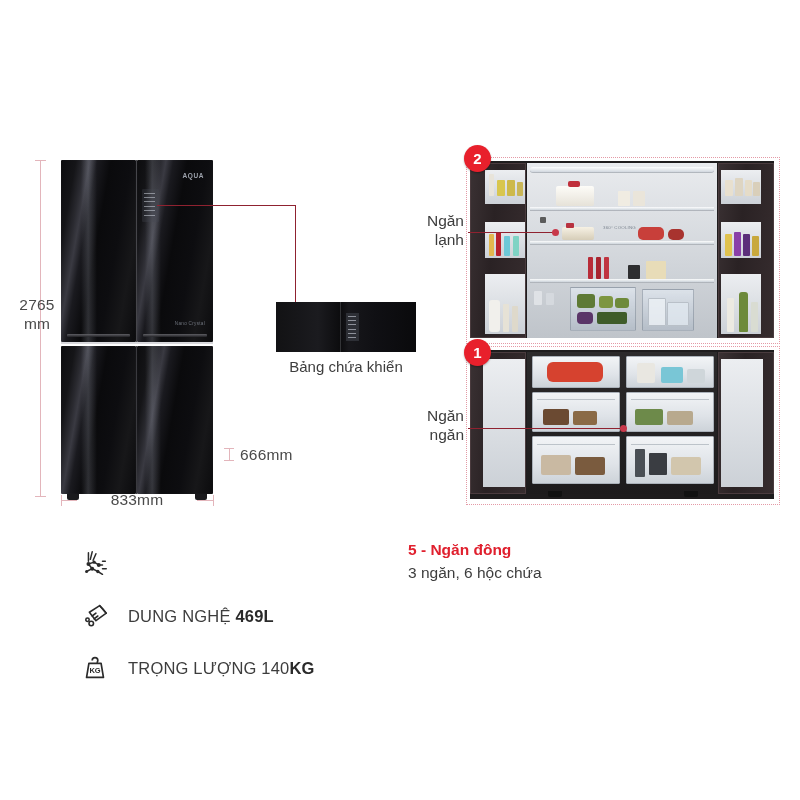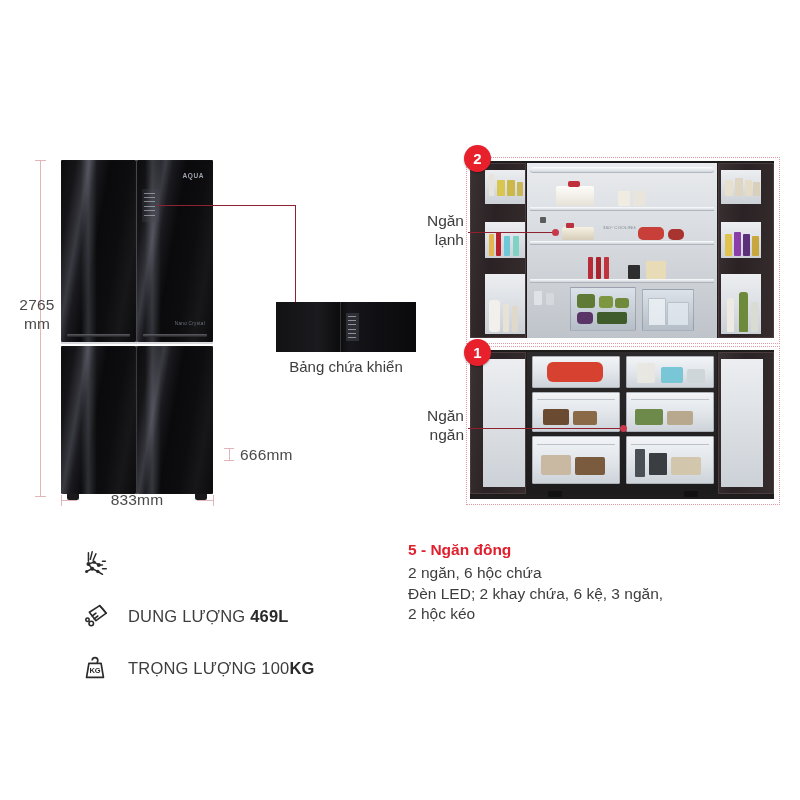--- a/index.html
+++ b/index.html
@@ -566,41 +566,40 @@
       <div class="spec-icon">
         <svg width="30" height="30" viewBox="0 0 32 32" fill="none" stroke="#2b2b2b" stroke-width="1.7" stroke-linejoin="round" stroke-linecap="round">
           <path d="M10 12 L21 5 L28 13 L17 21 Z"></path>
           <path d="M21 5 L24 8 L28 13"></path>
           <path d="M13 16 L17 13 M15 19 L19 16"></path>
           <circle cx="8" cy="20" r="1.8"></circle>
           <circle cx="12" cy="24" r="2.4"></circle>
         </svg>
       </div>
       <div class="spec-text">
-        <span>DUNG LƯỢNG </span><b>469L</b>
+        <span>DUNG NGHỆ </span><b>469L</b>
       </div>
     </div>
 
     <div class="spec-row">
       <div class="spec-icon">
         <svg width="30" height="30" viewBox="0 0 32 32" fill="none" stroke="#2b2b2b" stroke-width="1.8" stroke-linejoin="round">
           <path d="M13 8 a3 3 0 0 1 6 0 a3 3 0 0 1 -1.2 2.4"></path>
           <path d="M9.5 11 L22.5 11 L25 26 L7 26 Z" stroke-linecap="round"></path>
           <text x="16" y="21.5" font-size="8" font-weight="bold" fill="#2b2b2b" stroke="none" text-anchor="middle" font-family="Liberation Sans, sans-serif">KG</text>
         </svg>
       </div>
       <div class="spec-text">
-        <span>TRỌNG LƯỢNG 100</span><b>KG</b>
+        <span>TRỌNG LƯỢNG 140</span><b>KG</b>
       </div>
     </div>
   </div>
 
   <div class="legend">
     <div>
       <div class="legend-title">5 - Ngăn đông</div>
-      <div class="legend-desc">2 ngăn, 6 hộc chứa</div>
+      <div class="legend-desc">3 ngăn, 6 hộc chứa</div>
     </div>
     <div>
-      <div class="legend-desc">Đèn LED; 2 khay chứa, 6 kệ, 3 ngăn,<br>2 hộc kéo</div>
     </div>
   </div>
 
 </div>
 
 </body></html>

